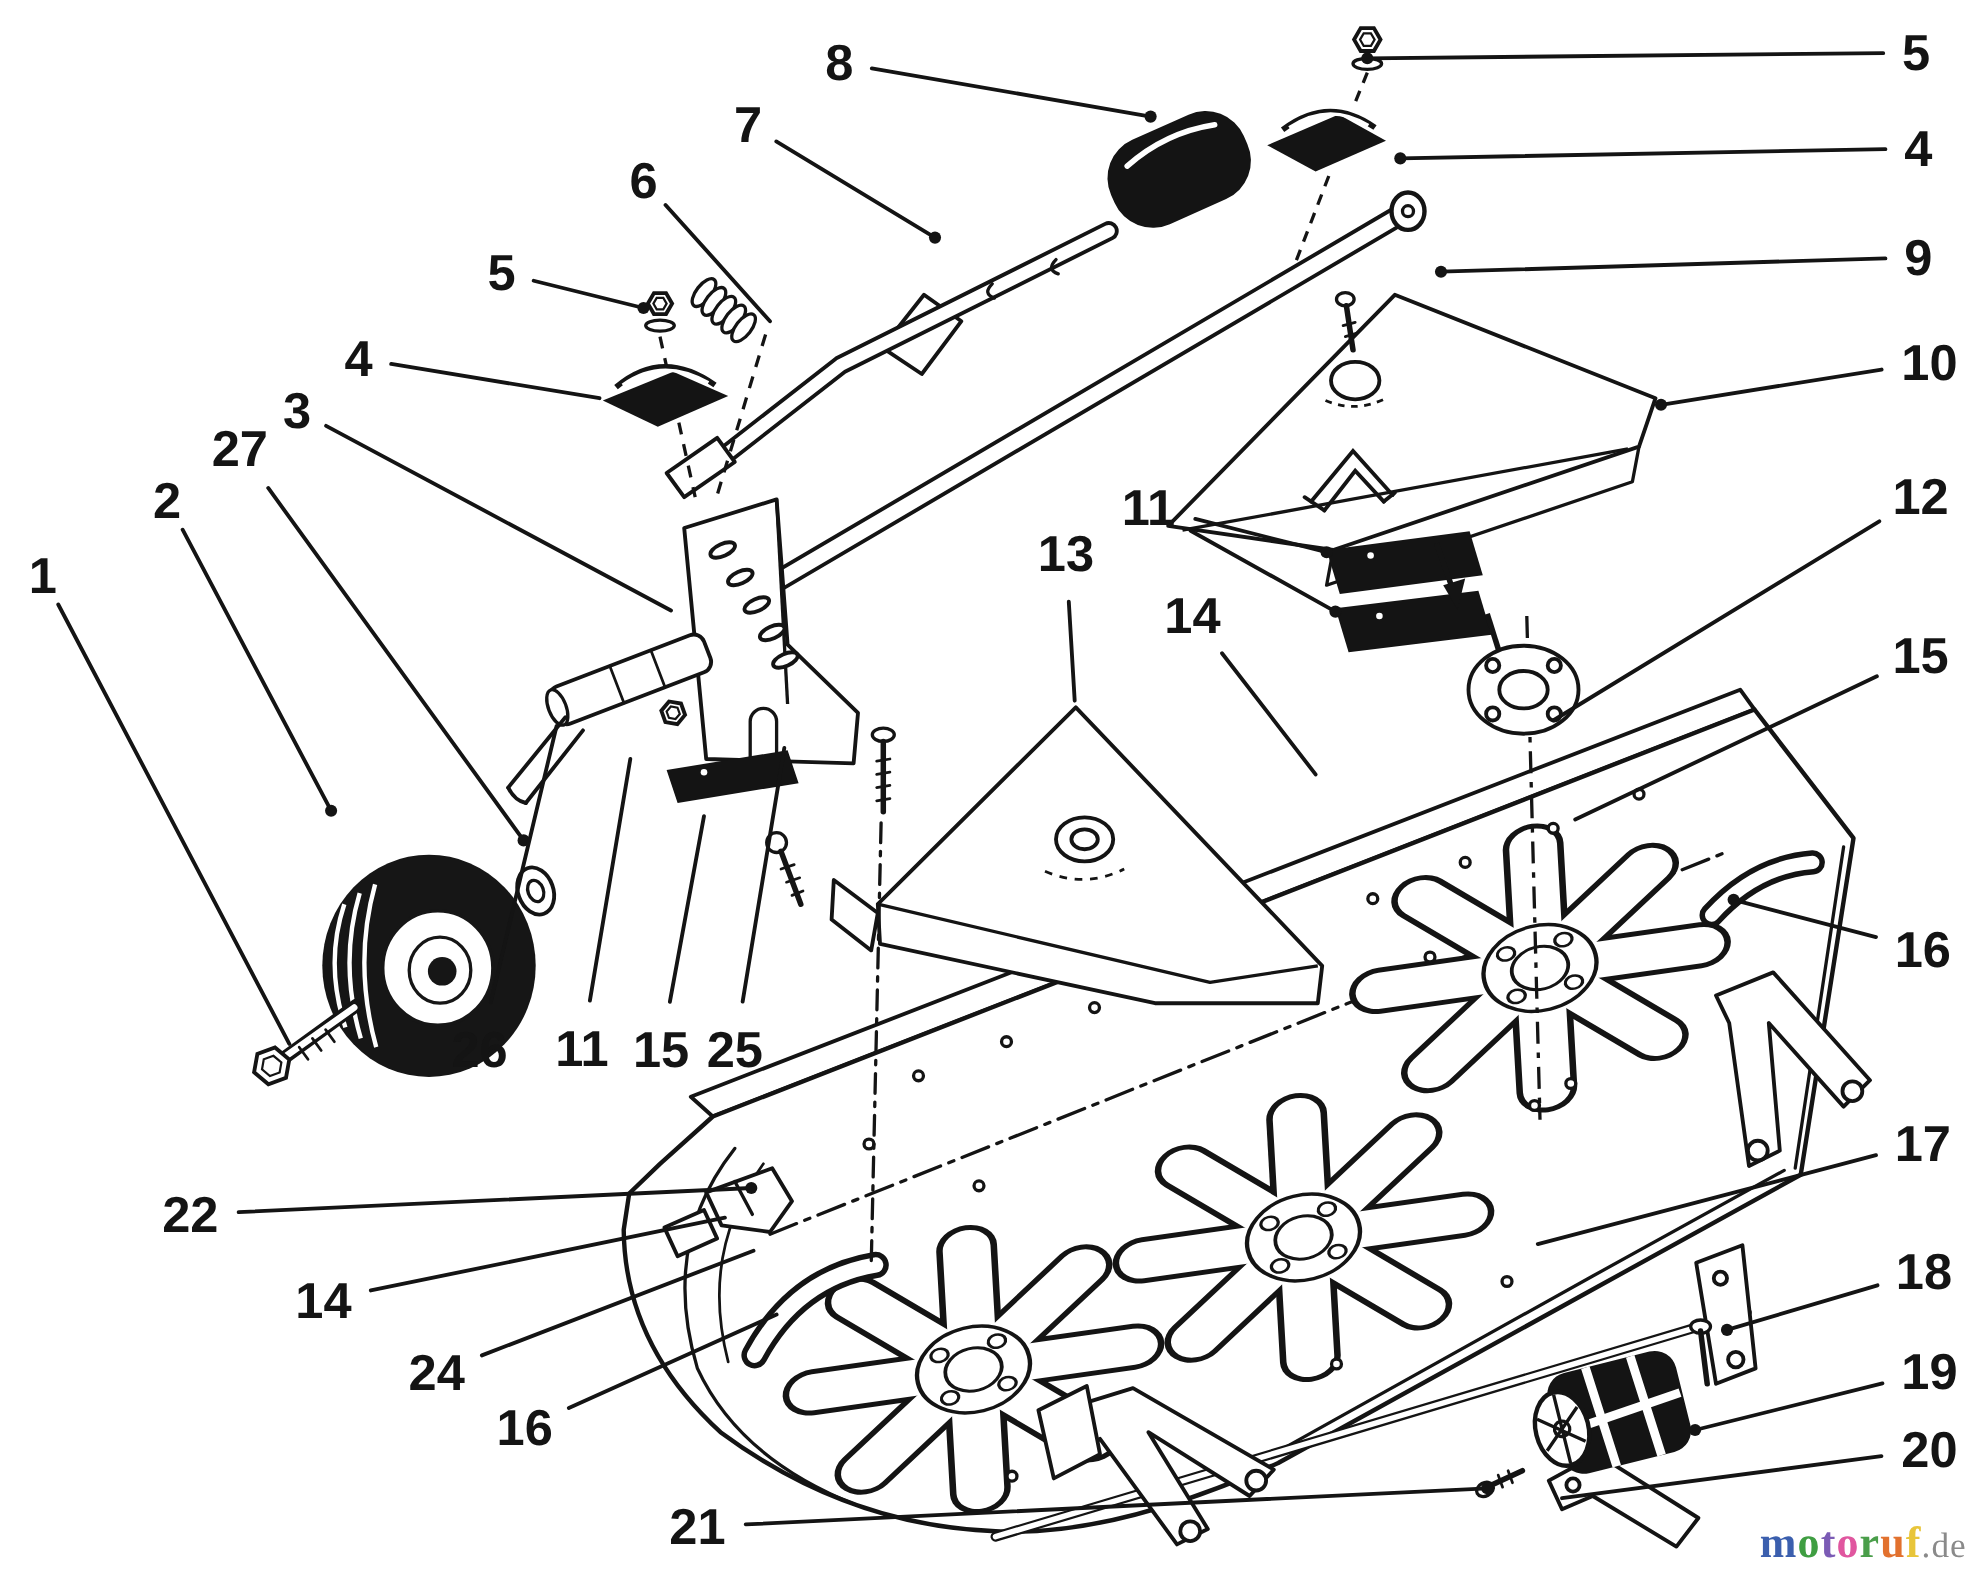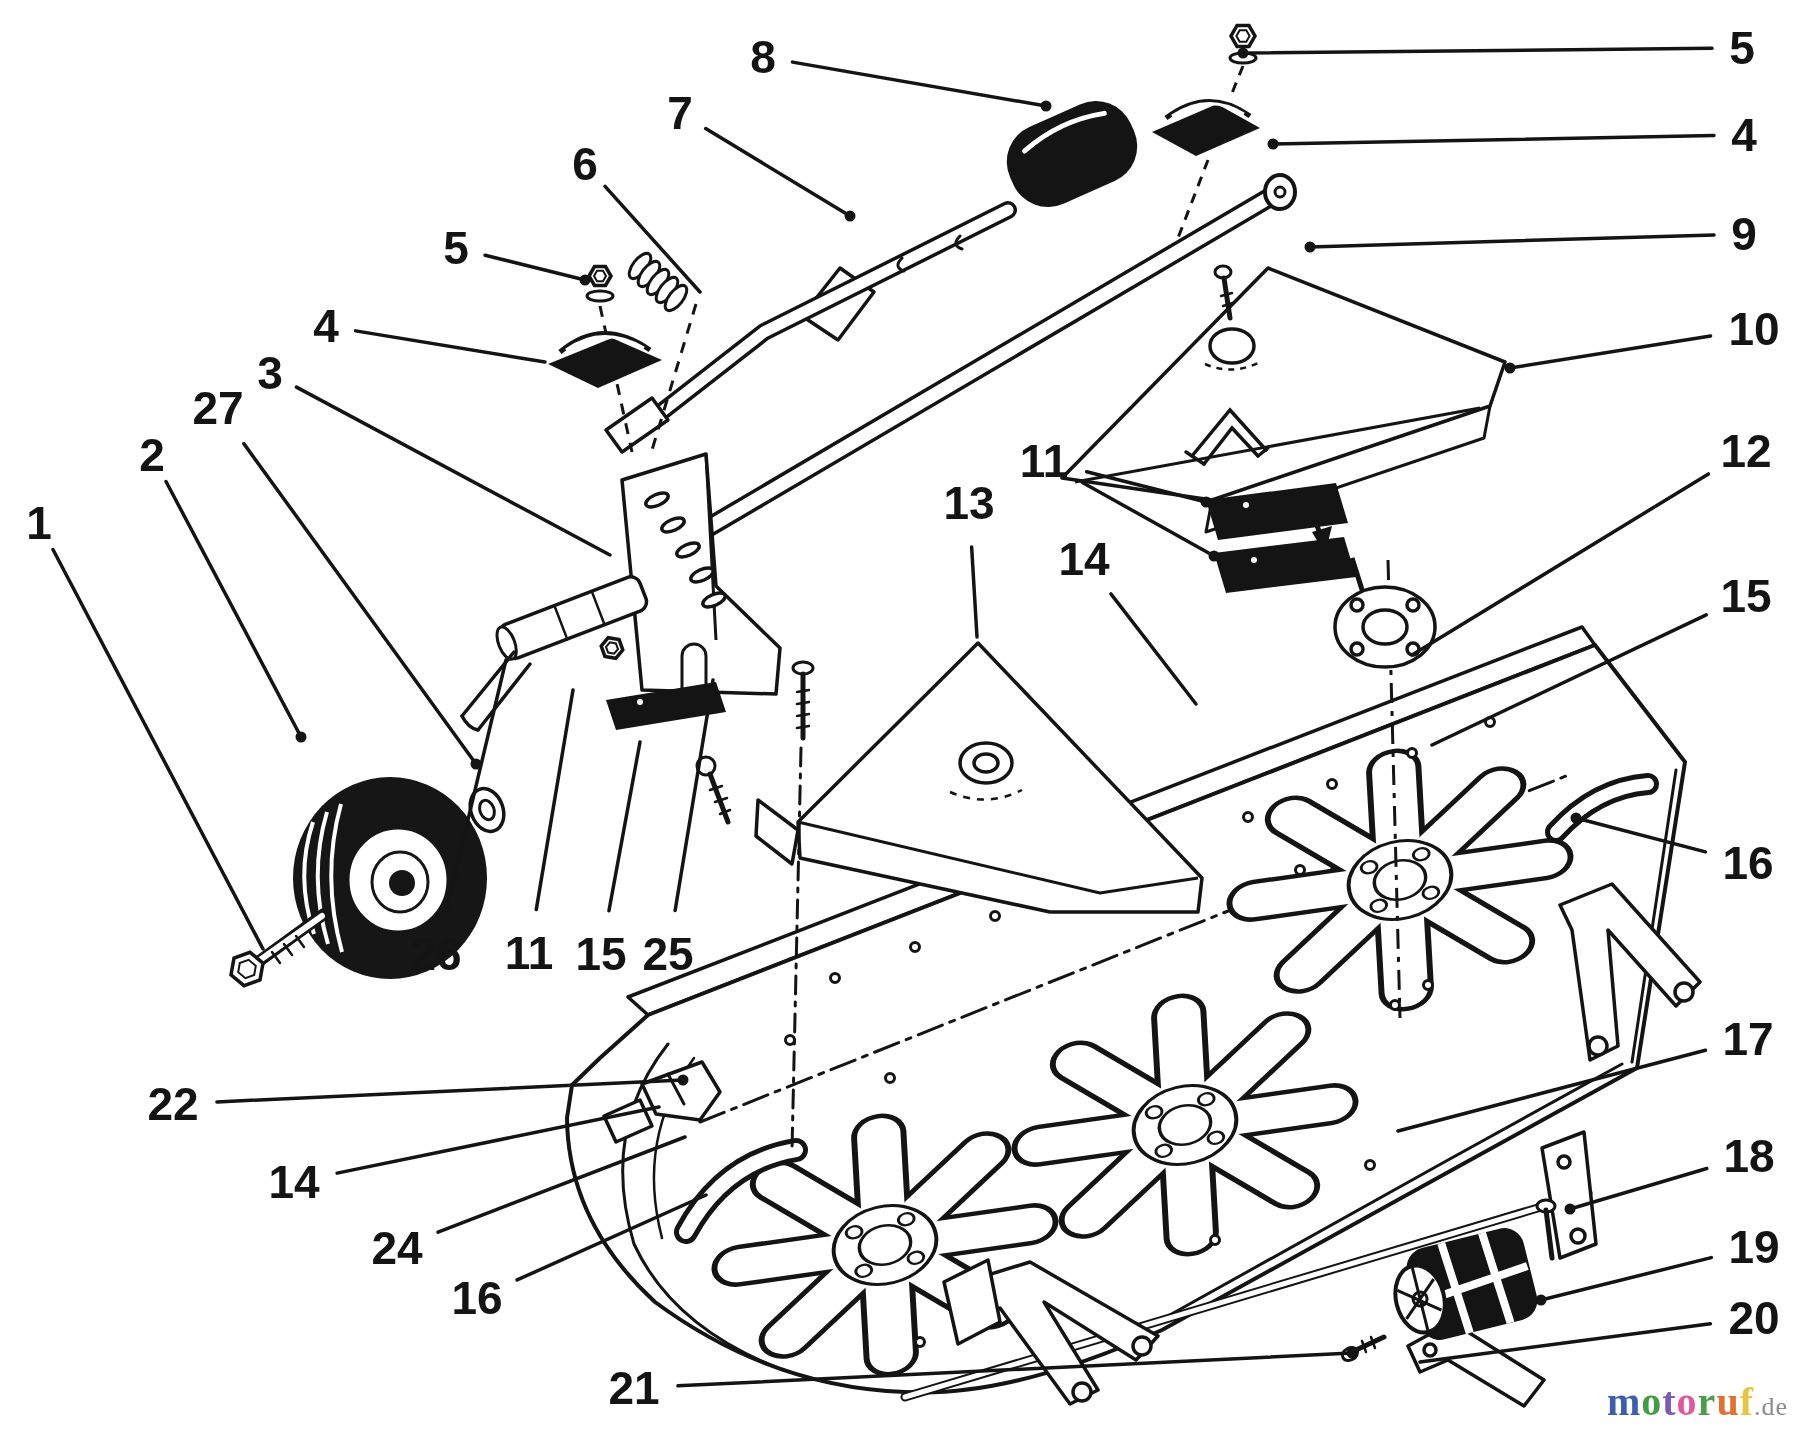--- a/index.html
+++ b/index.html
@@ -2,21 +2,21 @@
 <html><head>
 <meta charset="utf-8">
 <style>
   html,body{margin:0;padding:0;background:#e8e8e8;}
   .canvas{position:relative;width:1800px;height:1433px;background:#ffffff;overflow:hidden;margin:0 auto;
           font-family:"Liberation Sans",sans-serif;}
   svg{position:absolute;inset:0;display:block;}
   .callout-text{font-family:"Liberation Sans",sans-serif;font-weight:700;font-size:46px;fill:#141414;}
   .watermark{position:absolute;right:12px;bottom:8px;font-family:"Liberation Serif",serif;
              font-weight:700;font-size:40px;letter-spacing:1px;user-select:none;}
-  .watermark .suffix{font-size:26px;font-weight:400;}
+  .watermark .suffix{font-size:32px;font-weight:400;}
 </style>
 </head>
 <body>
 
 <div class="canvas">
 
 <svg viewBox="0 0 1800 1433">
 
   <g stroke="#141414" fill="none" stroke-linejoin="round" stroke-linecap="round">
 

